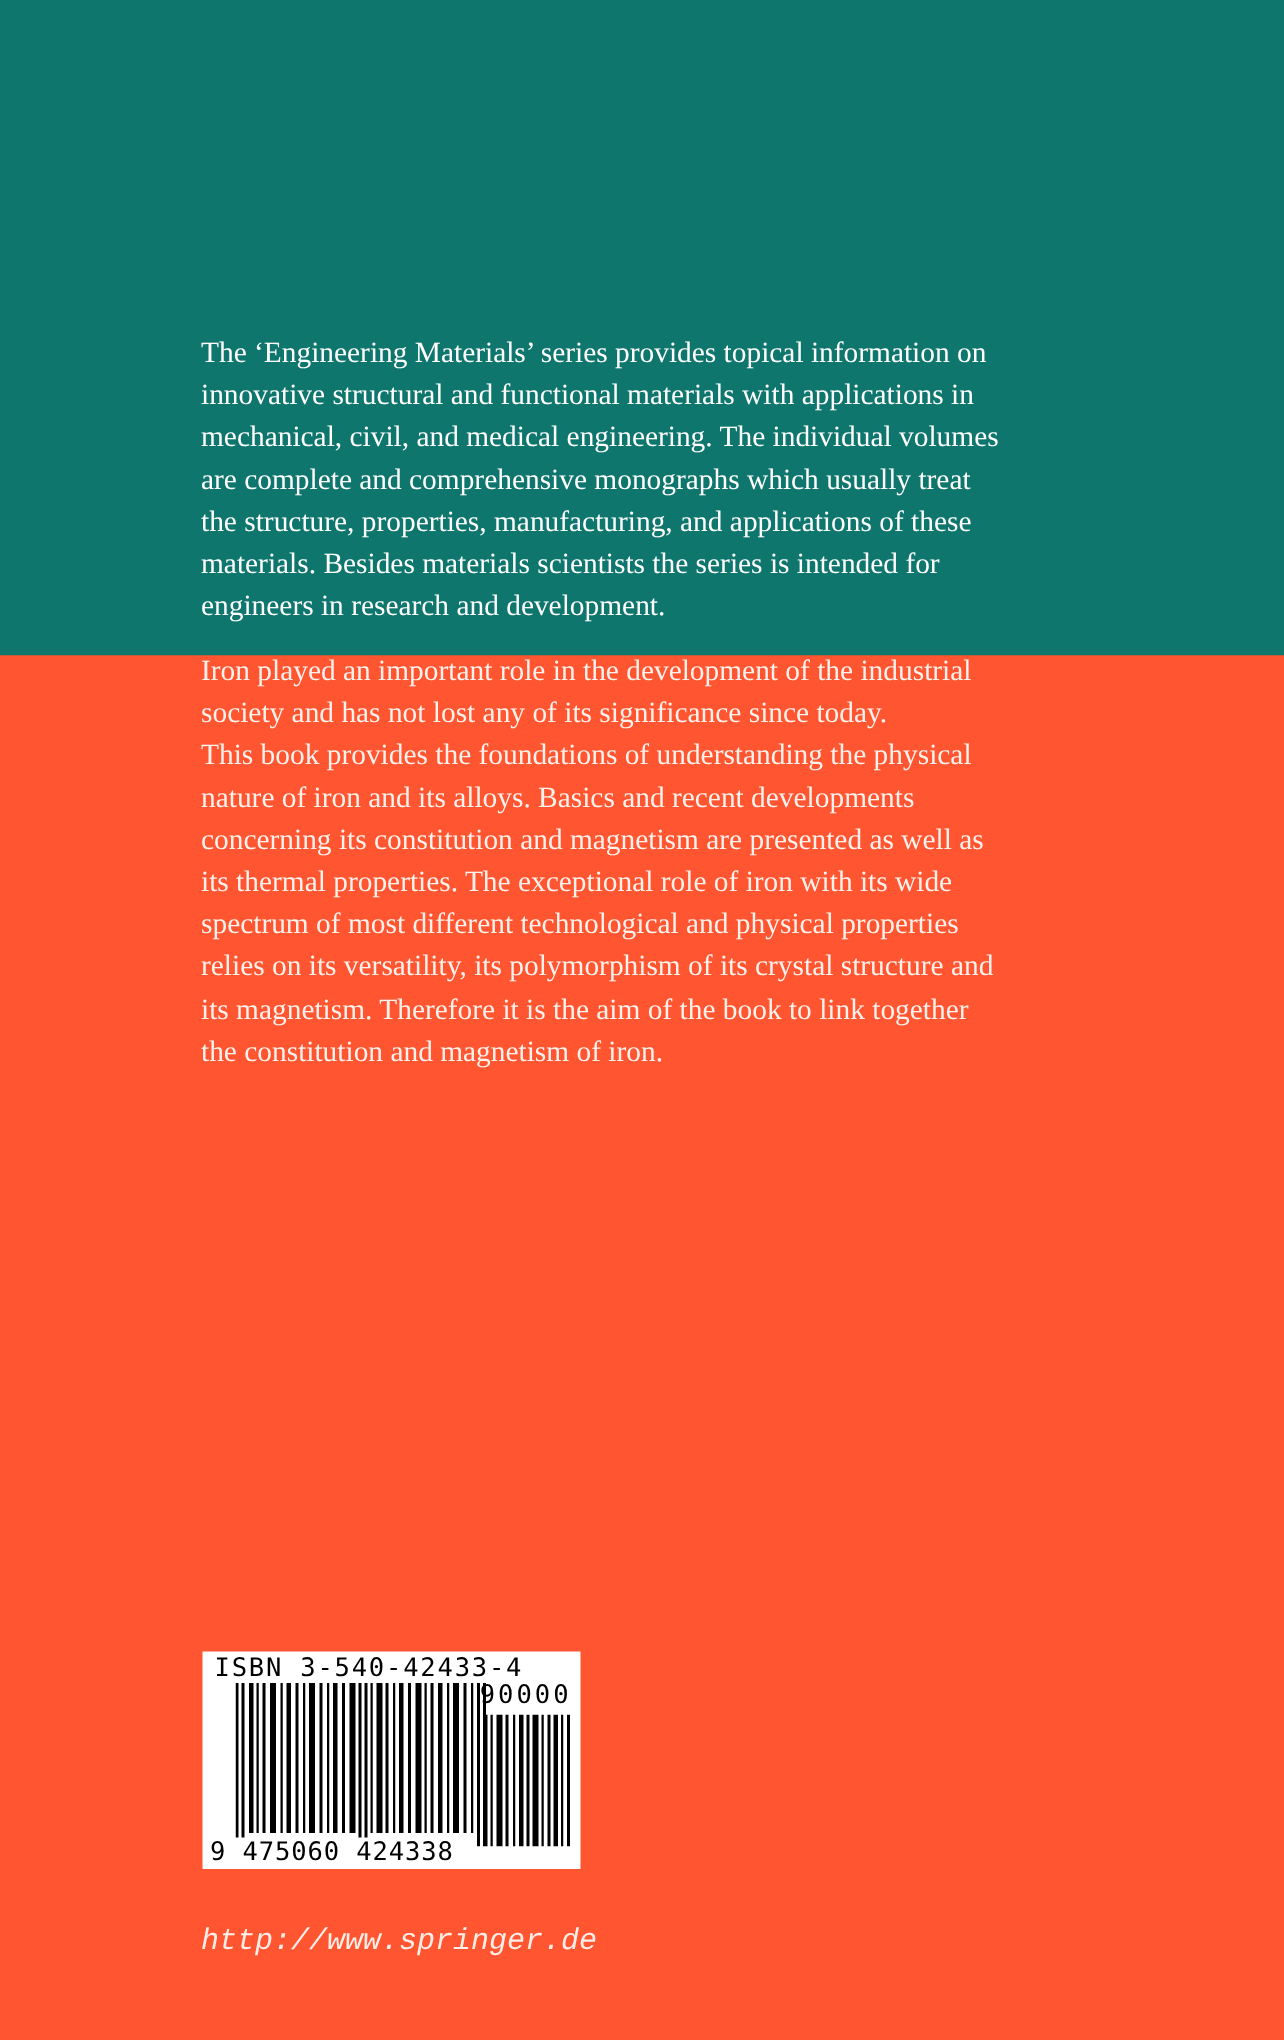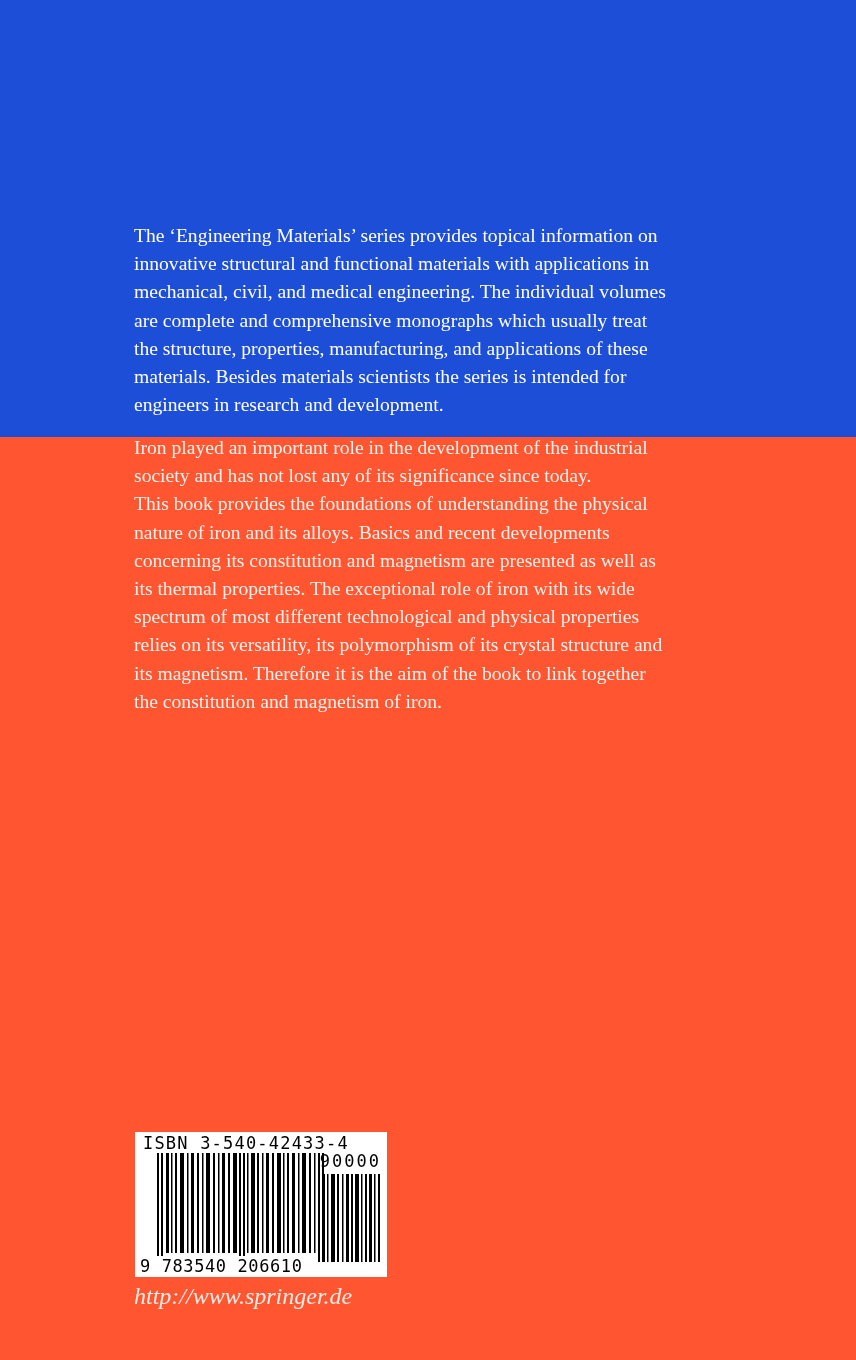--- a/index.html
+++ b/index.html
@@ -3,36 +3,36 @@
   <meta charset="utf-8">
   <style>
     html, body { margin: 0; padding: 0; }
     body {
       width: 856px; height: 1360px; position: relative; overflow: hidden;
       font-family: "DejaVu Serif", "Liberation Serif", serif;
       background: #FF5530;
     }
     .top {
       position: absolute; left: 0; top: 0; width: 856px; height: 437px;
-      background: #1d4ed8;
+      background: #0f766e;
     }
     .bottom {
       position: absolute; left: 0; top: 437px; width: 856px; height: 923px;
       background: #FF5530;
     }
     .blurb {
       position: absolute; left: 134px; width: 600px;
       font-family: "Liberation Serif", "DejaVu Serif", serif;
       font-size: 19.6px; line-height: 28.2px; color: #FFFFFF;
       white-space: pre-line; letter-spacing: 0px;
     }
     .series-blurb { top: 222px; }
     .book-blurb { top: 434px; color: #FFF2EC; }
     .barcode-box {
-      position: absolute; left: 135px; top: 1132px; width: 252px; height: 145px;
+      position: absolute; left: 135px; top: 1101px; width: 252px; height: 145px;
       background: #FFFFFF;
     }
     .isbn-label {
       position: absolute; left: 8px; top: 1px;
       font-family: "DejaVu Sans Mono", "Liberation Mono", monospace;
       font-size: 17px; letter-spacing: 1.2px; color: #000;
     }
     .addon-digits {
       position: absolute; right: 6px; top: 19px;
       font-family: "DejaVu Sans Mono", "Liberation Mono", monospace;
@@ -41,22 +41,22 @@
     .ean-digits {
       position: absolute; left: 5px; bottom: 1px;
       font-family: "DejaVu Sans Mono", "Liberation Mono", monospace;
       font-size: 17px; letter-spacing: 0.6px; color: #000;
       background: #fff; padding-right: 2px;
     }
     .bars-main { position: absolute; left: 22px; top: 21px; width: 172px; height: 108px; }
     .bars-addon { position: absolute; left: 183px; top: 42px; width: 64px; height: 88px; }
     .url {
       position: absolute; left: 134px; top: 1283px;
-      font-family: Liberation Serif, serif;
-      font-style: italic; font-size: 24px; color: #FFEDE6;
+      font-family: Liberation Mono, monospace;
+      font-style: italic; font-size: 20px; color: #FFEDE6;
     }
   </style>
 </head>
 <body>
 
 <div class="top">
   <div class="blurb series-blurb">The ‘Engineering Materials’ series provides topical information on
 innovative structural and functional materials with applications in
 mechanical, civil, and medical engineering. The individual volumes
 are complete and comprehensive monographs which usually treat
@@ -129,16 +129,16 @@
       <rect x="37" y="0" width="4" height="88"></rect>
         <rect x="43" y="0" width="1.5" height="88"></rect>
       <rect x="47" y="0" width="2" height="88"></rect>
         <rect x="51" y="0" width="3" height="88"></rect>
       <rect x="56" y="0" width="1.5" height="88"></rect>
         <rect x="60" y="0" width="2" height="88"></rect>
     </g>
   </svg>
   <div class="isbn-label">ISBN 3-540-42433-4</div>
   <div class="addon-digits">90000</div>
-  <div class="ean-digits">9 783540 206610</div>
+  <div class="ean-digits">9 475060 424338</div>
 </div>
 
 <div class="url">http://www.springer.de</div>
 
 </body></html>

